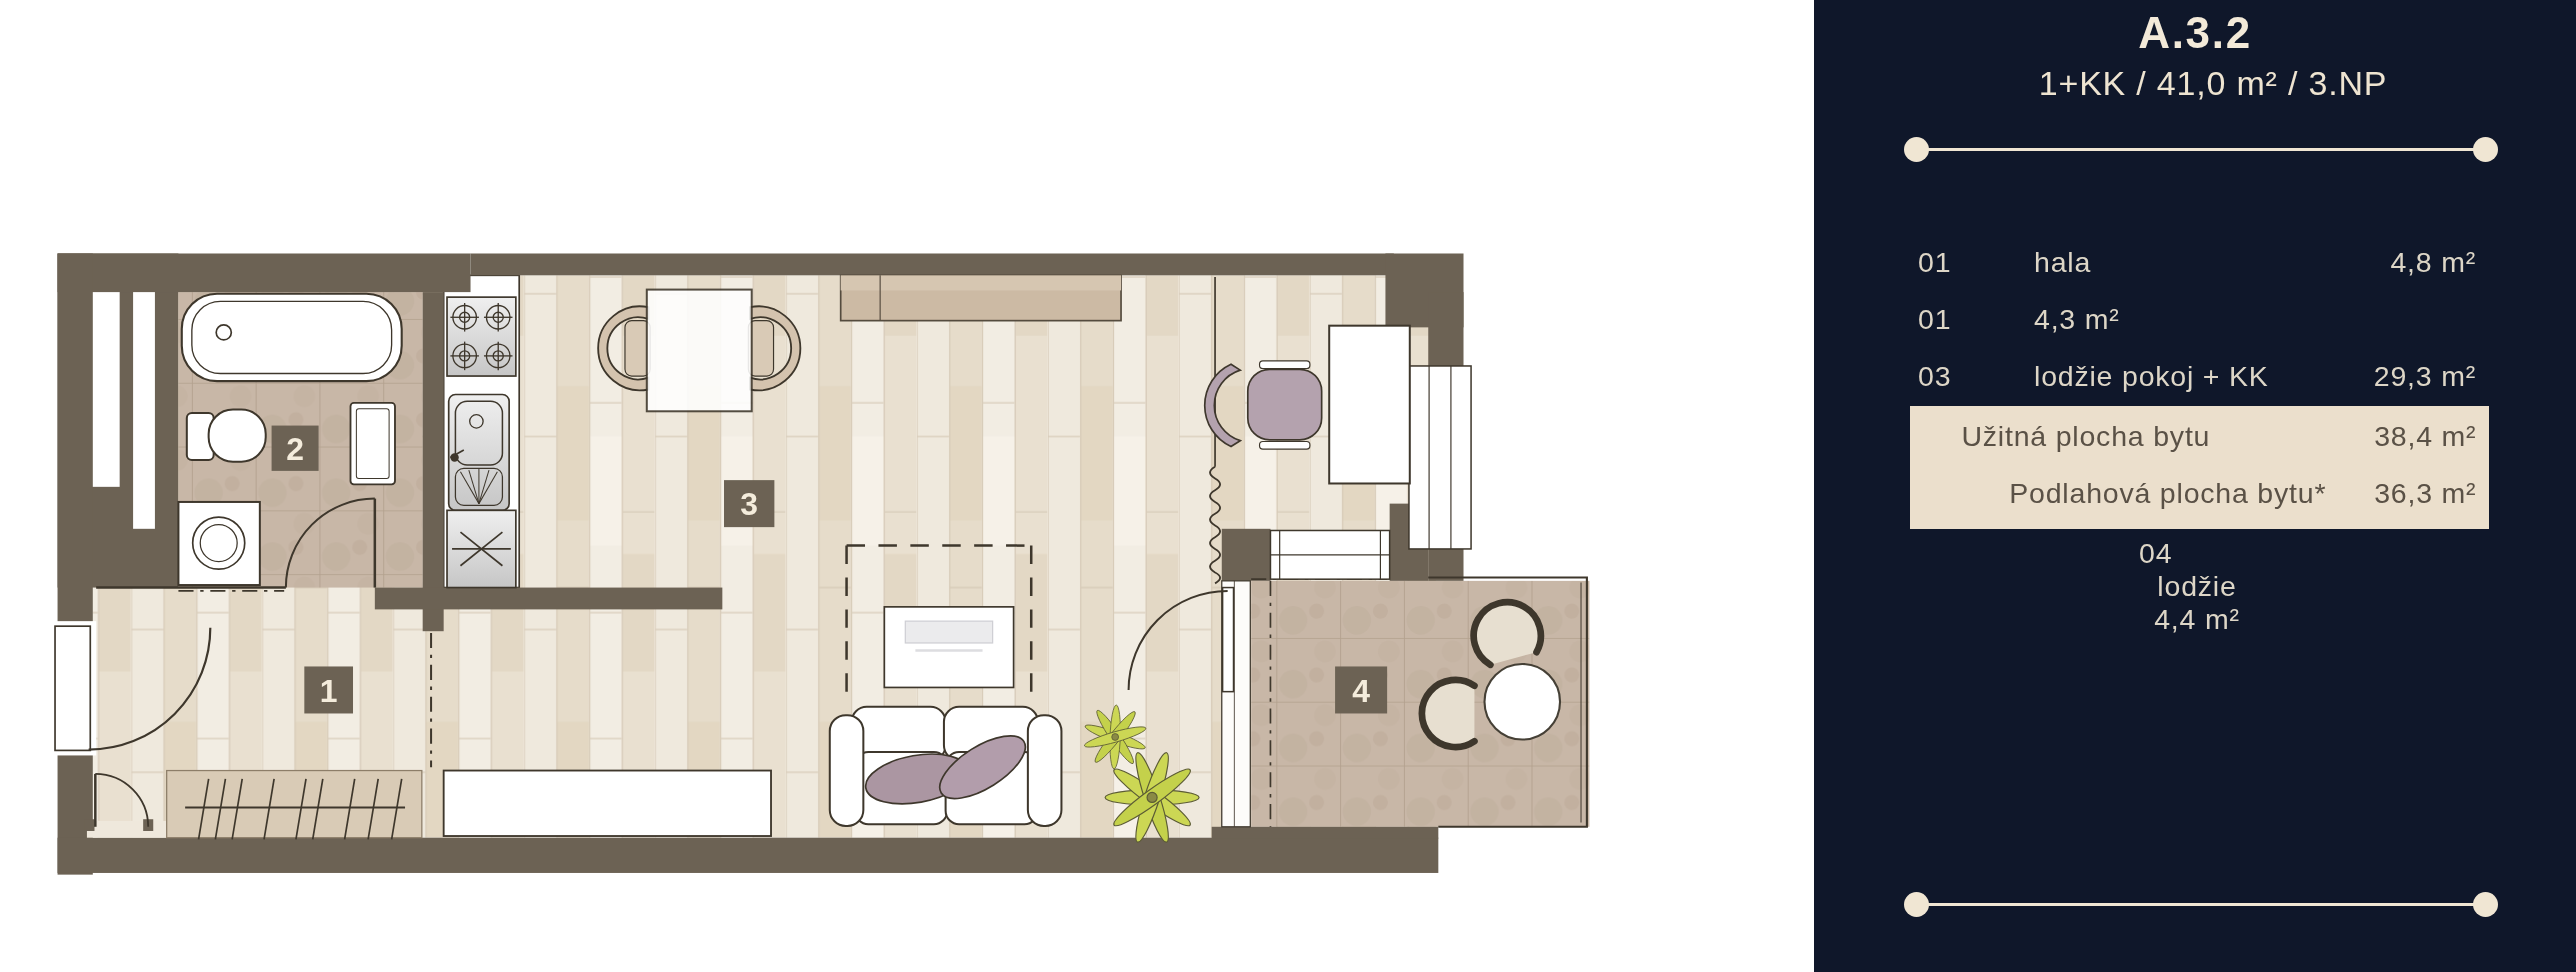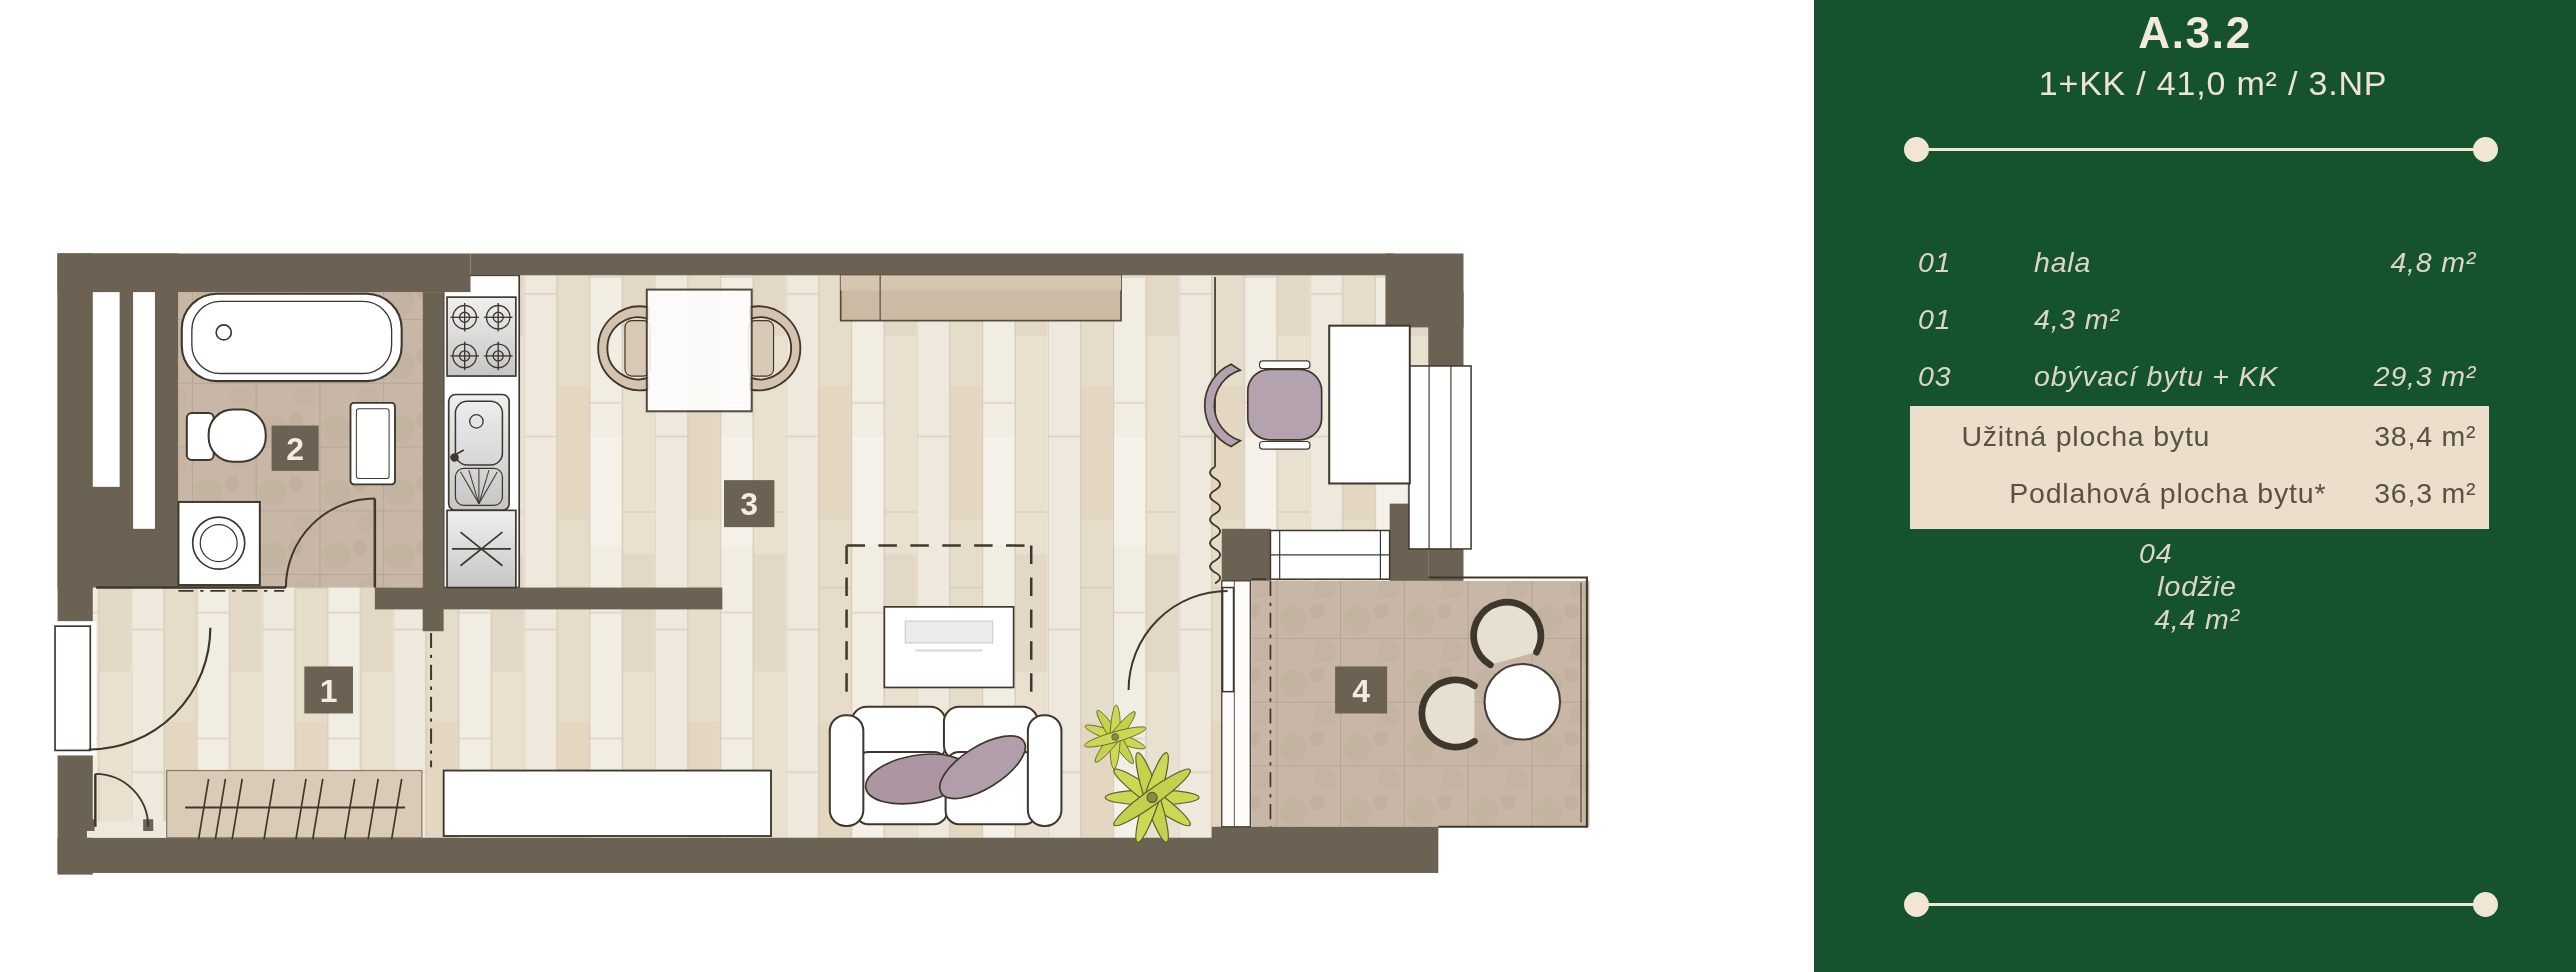--- a/index.html
+++ b/index.html
@@ -1,33 +1,33 @@
 <!DOCTYPE html>
 <html style="font-size:13.4px"><head>
 <meta charset="utf-8">
 <style>
   html,body{margin:0;padding:0;background:#ffffff;}
   body{width:2576px;height:972px;font-family:"Liberation Sans",sans-serif;}
   .stage{position:relative;width:2576px;height:972px;overflow:hidden;background:#fff;}
   #plan-svg{position:absolute;left:0;top:0;}
   
-  .panel{position:absolute;left:1814px;top:0;width:762px;height:972px;background:#14532d;}
+  .panel{position:absolute;left:1814px;top:0;width:762px;height:972px;background:#0f172a;}
   .panel-title{position:absolute;top:8.4px;left:0;right:0;text-align:center;
     font-size:44px;font-weight:bold;color:#f3ead9;letter-spacing:1.7px;}
   .panel-sub{position:absolute;top:64px;left:0;right:0;text-align:center;
     font-size:34px;font-weight:400;color:#eee4d1;letter-spacing:0.8px;margin-left:36px;}
   .divider{position:absolute;left:90px;width:594px;height:25px;}
   .divider.top{top:137px;}
   .divider.bottom{top:892px;}
   .divider .line{position:absolute;left:12.6px;right:12.6px;top:11px;height:3.4px;background:#f0e6d3;border-radius:1.7px;}
   .divider .dot{position:absolute;top:0;width:25px;height:25px;border-radius:50%;background:#f0e6d3;}
   .divider .dot.l{left:0;}
   .divider .dot.r{right:0;}
   .row{position:absolute;left:104px;width:558px;height:30px;display:flex;align-items:center;
-    font-size:28.5px;letter-spacing:0.8px;color:#ddd6c7;font-weight:400;white-space:nowrap;font-style:italic;}
+    font-size:28.5px;letter-spacing:0.8px;color:#ddd6c7;font-weight:400;white-space:nowrap;}
   .row .num{width:116px;flex:0 0 auto;}
   .row .name{flex:1 1 auto;}
   .row .area{flex:0 0 auto;}
   .row.r1{top:247px;}
   .row.r2{top:304px;}
   .row.r3{top:361px;}
   .row.r4{top:537px;flex-direction:column;}
   .hl{position:absolute;left:96px;top:406px;width:579px;height:123px;background:#ebdfcc;}
   .hl .hrow{position:absolute;left:8.4px;width:558px;height:30px;display:flex;align-items:center;
     font-size:28.5px;letter-spacing:0.8px;color:#5a5146;white-space:nowrap;}
@@ -339,21 +339,21 @@
       <span class="num">01</span>
       <span class="name">hala</span>
       <span class="area">4,8 m²</span>
     </div>
     <div class="row r2">
       <span class="num">01</span>
       <span class="area">4,3 m²</span>
     </div>
     <div class="row r3">
       <span class="num">03</span>
-      <span class="name">obývací bytu + KK</span>
+      <span class="name">lodžie pokoj + KK</span>
       <span class="area">29,3 m²</span>
     </div>
 
     <div class="hl">
       <div class="hrow h1">
         <span class="name">Užitná plocha bytu</span>
         <span class="area">38,4 m²</span>
       </div>
       <div class="hrow h2">
         <span class="name">Podlahová plocha bytu*</span>

